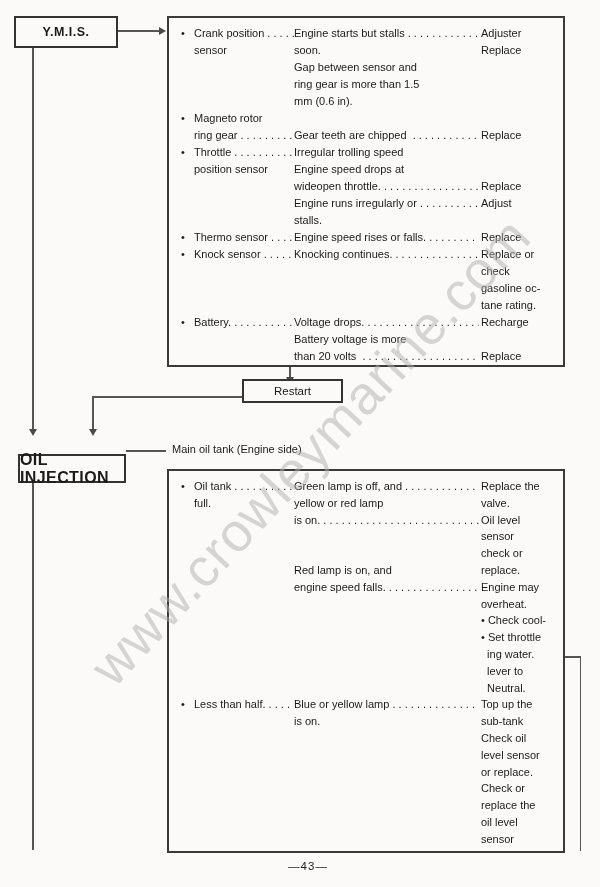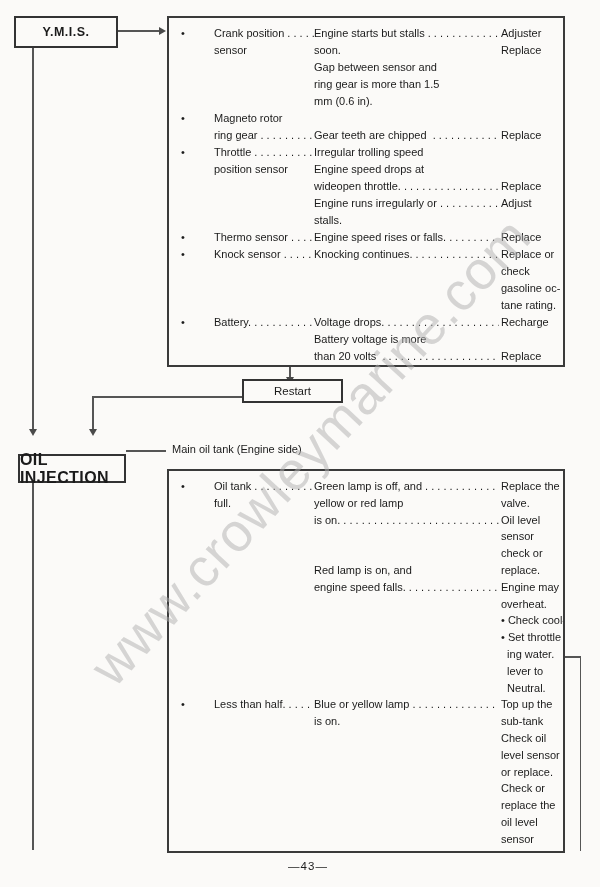--- a/index.html
+++ b/index.html
@@ -28,21 +28,21 @@
   
   .tbox{
     position:absolute;border:2px solid #3a3a3a;background:transparent;
     box-sizing:border-box;font-size:11px;z-index:2;
   }
   #ymis-table{left:167px;top:16px;width:398px;height:351px;padding-top:7px;}
   #oil-table{left:167px;top:469px;width:398px;height:384px;padding-top:7px;}
   .trow{display:flex;padding-left:12px;height:17px;line-height:17px;}
   #oil-table .trow{height:16.8px;line-height:16.8px;}
   .tb{width:13px;flex:none;}
-  .tc1{width:100px;flex:none;overflow:hidden;white-space:pre;margin-left:20px;}
+  .tc1{width:100px;flex:none;overflow:hidden;white-space:pre;}
   .tc2{width:185px;flex:none;overflow:hidden;white-space:pre;}
   .tc3{flex:1;overflow:hidden;white-space:pre;padding-left:2px;}
   
   #main-oil-tank-label{left:172px;top:443px;font-size:11px;z-index:2;}
   #page-number{left:8px;top:860px;width:600px;text-align:center;font-size:11.5px;letter-spacing:1px;z-index:2;}
   
   #watermark{
     left:-30px;top:420px;width:680px;text-align:center;
     transform:rotate(-47deg);transform-origin:center;
     font-size:54px;letter-spacing:1px;color:#b0b0b0;opacity:.5;

